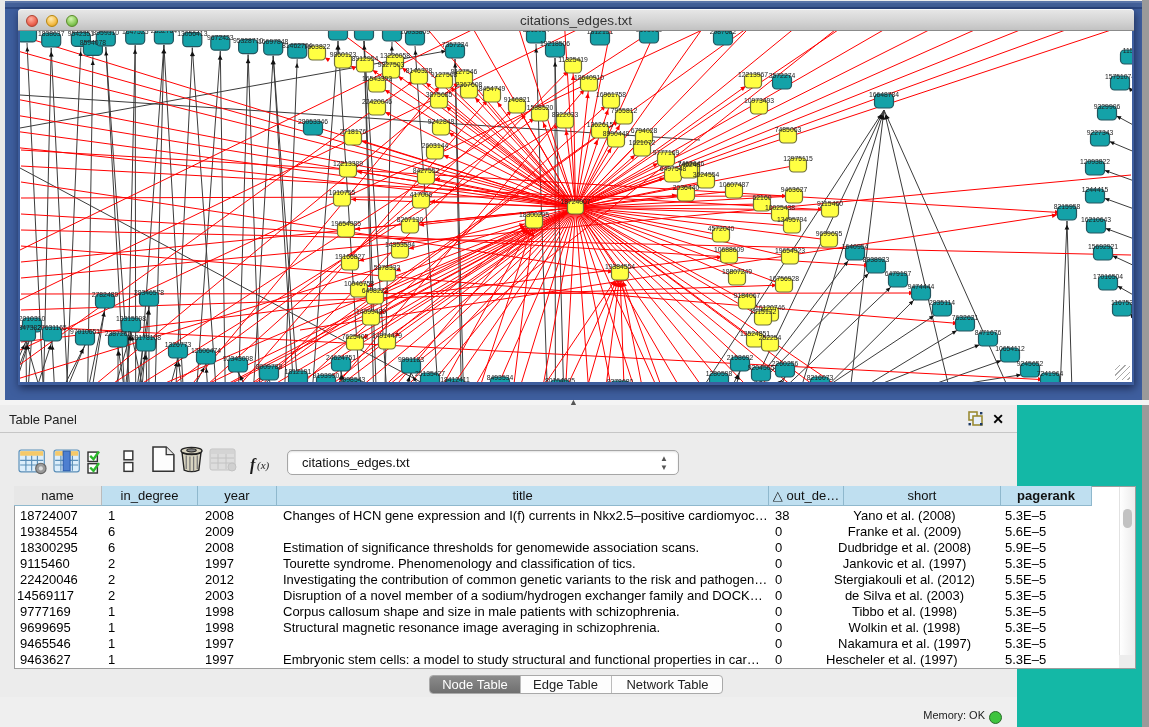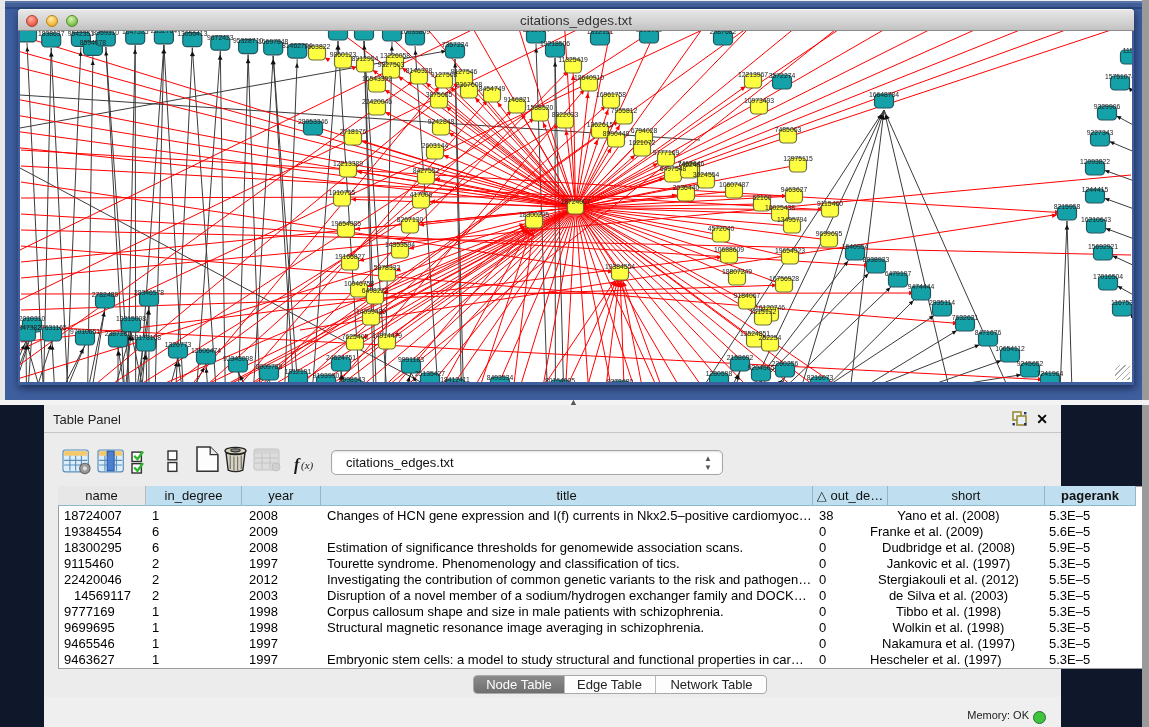--- a/index.html
+++ b/index.html
@@ -1,15 +1,15 @@
 <!DOCTYPE html>
 <html><head><meta charset="utf-8"><style>
 * { margin:0; padding:0; box-sizing:border-box; }
 html,body { width:1149px; height:727px; font-family:"Liberation Sans", sans-serif; overflow:hidden; }
-#app { position:relative; width:1149px; height:727px; background:#0f172a; }
+#app { position:relative; width:1149px; height:727px; background:#14b8a6; }
 
 
 #desktop { position:absolute; left:0; top:0; width:1149px; height:400px; background:#3e5e9e; }
 #divstrip { position:absolute; left:0; top:400px; width:1149px; height:5px; background:#f4f4f4; }
 #divstrip span { position:absolute; left:569px; top:-3px; font-size:9px; color:#555; }
 #desktop .edgeL { position:absolute; left:0; top:0; width:5px; height:405px; background:#e9e9e9; }
 #desktop .edgeT { position:absolute; left:0; top:0; width:1149px; height:9px;
   background:linear-gradient(#ededed 0,#ededed 1.5px,#5b75a8 1.5px,#5b75a8 3px,#436099 3px,#436099 7px,#2c4781 7px,#2c4781 9px); }
 #desktop .edgeR { position:absolute; right:0; top:0; width:7px; height:405px; background:#9a9a9a; }
 #frame { position:absolute; left:18px; top:9px; width:1116px; height:376px;
@@ -22,21 +22,21 @@
   font-size:13.5px; color:#333; }
 .tl { position:absolute; top:6px; width:12px; height:12px; border-radius:50%; }
 .tl.red { left:8px; background:radial-gradient(circle at 4px 3px,#ffb0a0,#ee6a57 55%,#c93a28); border:1px solid #b0402f;}
 .tl.yel { left:28px; background:radial-gradient(circle at 4px 3px,#ffeab0,#f5c04f 55%,#d6920b); border:1px solid #b8860b;}
 .tl.grn { left:48px; background:radial-gradient(circle at 4px 3px,#d2f5b0,#8ccc5c 55%,#4f9e2f); border:1px solid #5a8a28;}
 #canvas { position:absolute; left:2px; top:22px; width:1112px; height:351px; background:#fff; overflow:hidden; }
 #grip { position:absolute; right:2px; bottom:2px; width:15px; height:15px;
   background:repeating-linear-gradient(135deg, transparent 0 3px, #aaa 3px 4px); }
 
 
-#tpanel { position:absolute; left:0; top:405px; width:1017px; height:322px; background:#ececec;margin-left:44px; }
+#tpanel { position:absolute; left:0; top:405px; width:1017px; height:322px; background:#ececec; }
 #tph { position:absolute; left:0; top:0; width:100%; height:28px; background:#ededed;
    border-bottom:1px solid #c6c6c6; }
 #tph .lab { position:absolute; left:9px; top:7px; font-size:13px; color:#222; }
 #tph .ico2 { position:absolute; right:13px; top:6px; font-size:14px; font-weight:bold; color:#000; }
 
 #toolbar { position:absolute; left:0; top:29px; width:100%; height:50px; background:#ececec; }
 .combo { position:absolute; left:287px; top:16px; width:392px; height:25px; background:#fff;
   border:1px solid #a6a6a6; border-radius:5px; box-shadow:inset 0 1px 2px rgba(0,0,0,.12); }
 .combo .txt { position:absolute; left:14px; top:4px; font-size:13px; color:#111; }
 .combo .spin { position:absolute; right:10px; top:3px; font-size:8px; color:#555; line-height:9px; }
@@ -462,21 +462,21 @@
         <span style="left:269px">Changes of HCN gene expression and I(f) currents in Nkx2.5–positive cardiomyoc…</span>
         <span style="left:761px">38</span>
         <span style="left:812px;width:157px;text-align:center">Yano et al. (2008)</span>
         <span style="left:991px">5.3E–5</span>
       </div>
 <div class="trow" style="top:119px">
         <span style="left:6px">19384554</span>
         <span style="left:94px">6</span>
         <span style="left:191px">2009</span>
         <span style="left:761px">0</span>
-        <span style="left:812px;width:157px;text-align:left">Franke et al. (2009)</span>
+        <span style="left:812px;width:157px;text-align:center">Franke et al. (2009)</span>
         <span style="left:991px">5.6E–5</span>
       </div>
 <div class="trow" style="top:135px">
         <span style="left:6px">18300295</span>
         <span style="left:94px">6</span>
         <span style="left:191px">2008</span>
         <span style="left:269px">Estimation of significance thresholds for genomewide association scans.</span>
         <span style="left:761px">0</span>
         <span style="left:812px;width:157px;text-align:center">Dudbridge et al. (2008)</span>
         <span style="left:991px">5.9E–5</span>
@@ -493,21 +493,21 @@
 <div class="trow" style="top:167px">
         <span style="left:6px">22420046</span>
         <span style="left:94px">2</span>
         <span style="left:191px">2012</span>
         <span style="left:269px">Investigating the contribution of common genetic variants to the risk and pathogen…</span>
         <span style="left:761px">0</span>
         <span style="left:812px;width:157px;text-align:center">Stergiakouli et al. (2012)</span>
         <span style="left:991px">5.5E–5</span>
       </div>
 <div class="trow" style="top:183px">
-        <span style="left:16px">14569117</span>
+        <span style="left:3px">14569117</span>
         <span style="left:94px">2</span>
         <span style="left:191px">2003</span>
         <span style="left:269px">Disruption of a novel member of a sodium/hydrogen exchanger family and DOCK…</span>
         <span style="left:761px">0</span>
         <span style="left:812px;width:157px;text-align:center">de Silva et al. (2003)</span>
         <span style="left:991px">5.3E–5</span>
       </div>
 <div class="trow" style="top:199px">
         <span style="left:6px">9777169</span>
         <span style="left:94px">1</span>

